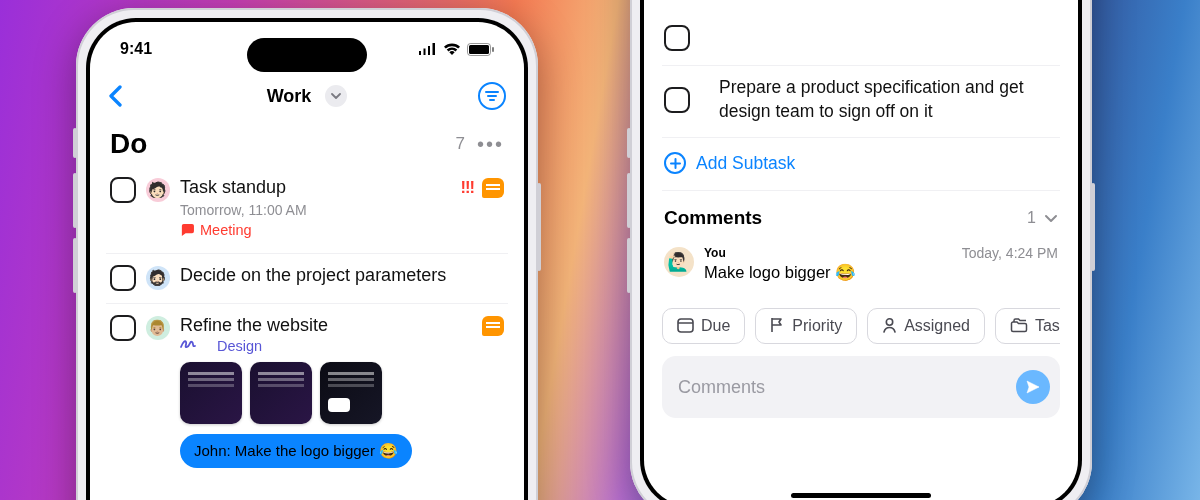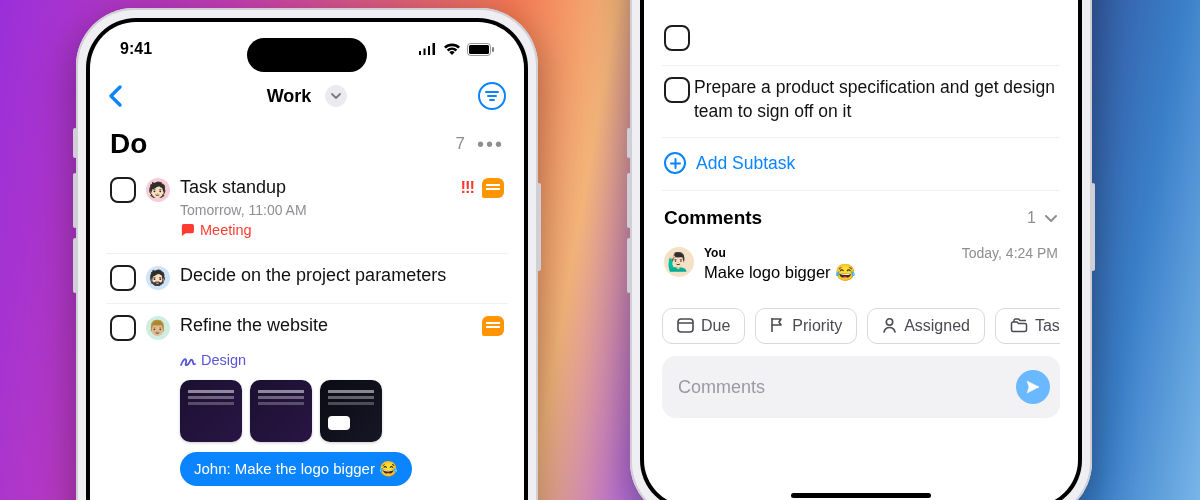--- a/index.html
+++ b/index.html
@@ -60,38 +60,38 @@
 
   .task-list { padding:0 16px; }
   .task { display:flex; gap:10px; padding:10px 4px 12px 4px; border-bottom:1px solid #f0f0f3; }
   .task:last-child { border-bottom:none; }
   .checkbox { flex:none; width:26px; height:26px; border:2.2px solid #1c1c1e; border-radius:8px; margin-top:1px; background:#fff;}
   .avatar { flex:none; width:24px; height:24px; border-radius:12px; margin-top:2px; display:flex; align-items:center; justify-content:center; font-size:15px;}
   .task-body { flex:1; min-width:0; }
   .task-title { font-size:18px; color:#111; line-height:1.25;}
   .task-sub { font-size:14px; color:#8e8e93; margin-top:3px; }
   .task-tag { display:inline-flex; align-items:center; gap:5px; font-size:14.5px; color:#ff3b30; margin-top:4px; }
-  .task-design-tag { display:inline-flex; align-items:flex-end; gap:5px; font-size:14.5px; color:#5856d6; margin-top:16px;}
+  .task-design-tag { display:inline-flex; align-items:flex-start; gap:21px; font-size:14.5px; color:#5856d6; margin-top:0;}
   .task-right { flex:none; display:flex; align-items:flex-start; gap:8px; margin-top:2px;}
   .priority { color:#ff3b30; font-weight:700; font-size:16.5px; letter-spacing:-1px;}
   .chat-bubble-icon { width:22px; height:20px; border-radius:6px 6px 6px 2px; background:#ff9500; position:relative;}
   .chat-bubble-icon::after{content:""; position:absolute; top:6px; left:4px; right:4px; height:2px; background:#fff; box-shadow:0 4px 0 #fff;}
 
   .thumbs { display:flex; gap:8px; margin-top:8px; }
   .thumb { width:62px; height:62px; border-radius:10px; background:linear-gradient(135deg,#1a1030,#2a1545); box-shadow:0 1px 3px rgba(0,0,0,.2); position:relative; overflow:hidden;}
   .thumb::before{content:""; position:absolute; left:8px; right:8px; top:10px; height:3px; background:rgba(255,255,255,.5); box-shadow:0 6px 0 rgba(255,255,255,.35), 0 12px 0 rgba(255,255,255,.25);}
   .thumb3{ background:linear-gradient(135deg,#0b0b14,#161626);}
   .thumb3::after{content:""; position:absolute; left:8px; top:36px; width:22px; height:14px; border-radius:4px; background:#fff;}
 
   .msg-bubble { display:inline-flex; align-items:center; margin-top:10px; margin-left:0px;
-    background:#0a84ff; color:#ffffff; font-size:15px; padding:8px 14px; border-radius:18px; }
+    background:#0a84ff; color:#000000; font-size:15px; padding:8px 14px; border-radius:18px; }
 
   
   .r-content { position:absolute; left:0; right:0; top:290px; padding:0 18px; }
-  .subtask-row { display:flex; gap:4px; padding:10px 2px 14px 2px; align-items:flex-start; border-top:1px solid #f0f0f3;}
+  .subtask-row { display:flex; gap:29px; padding:10px 2px 14px 2px; align-items:center; border-top:1px solid #f0f0f3;}
   .subtask-text { font-size:17.5px; color:#111; line-height:1.35; }
   .add-sub { display:flex; align-items:center; gap:10px; color:#0a84ff; font-size:17.5px; padding:14px 2px 16px 2px; border-top:1px solid #f0f0f3;}
   .plus-circle { width:22px; height:22px; border:2.2px solid #0a84ff; border-radius:11px; display:flex; align-items:center; justify-content:center; font-weight:300;}
 
   .comments-hdr { display:flex; align-items:center; padding:16px 2px 10px 2px; border-top:1px solid #f0f0f3;}
   .comments-hdr h3 { font-size:19px; font-weight:700; }
   .comments-count { margin-left:auto; color:#8e8e93; font-size:16px; }
   .comments-chev { color:#8e8e93; margin-left:8px; }
 
   .comment { display:flex; gap:10px; padding:6px 2px 18px 2px; }

